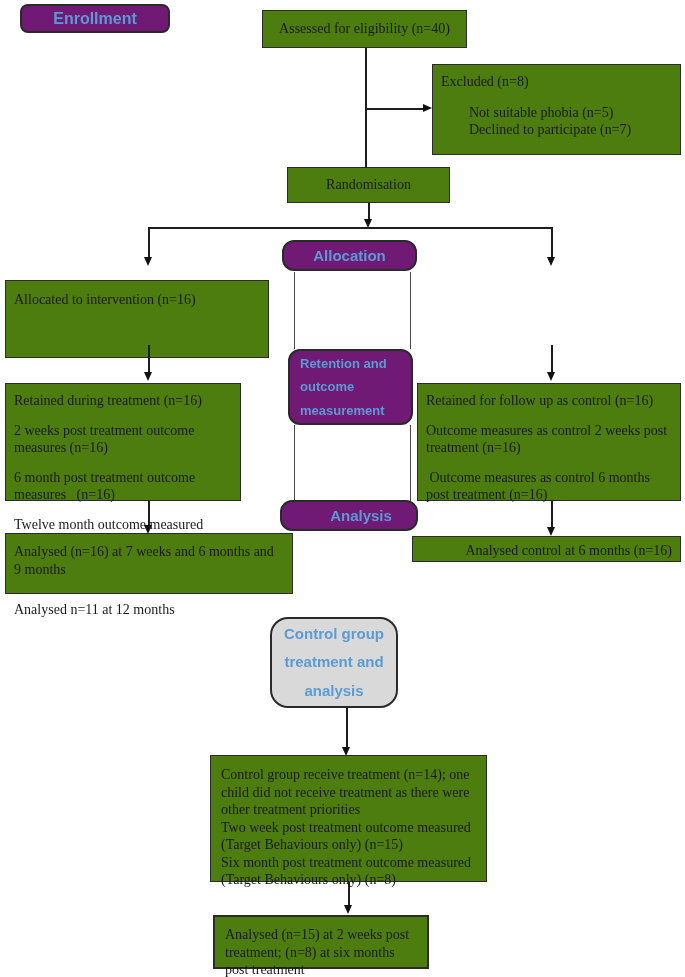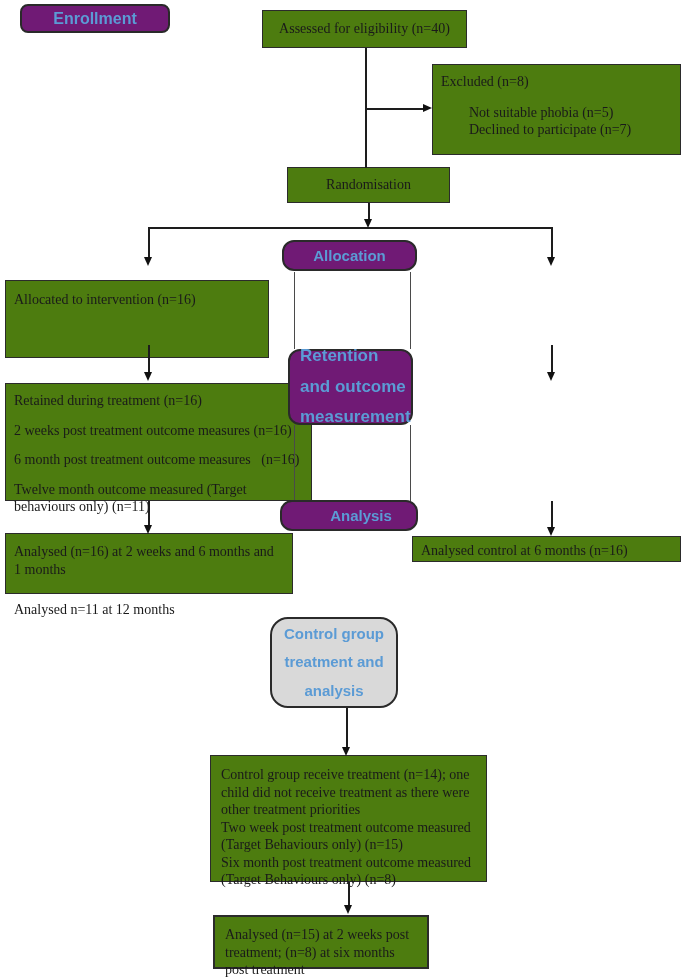--- a/index.html
+++ b/index.html
@@ -38,29 +38,29 @@
   #enrollment{left:20px;top:4px;width:150px;height:29px;font-size:16px;border-radius:8px;}
   #assessed{left:262px;top:10px;width:205px;height:38px;}
   #excluded{left:432px;top:64px;width:249px;height:91px;padding:8px 8px;}
   #excluded .indent{margin-left:28px;margin-top:13px;}
   #excluded .indent p{margin:0;}
   #randomisation{left:287px;top:167px;width:163px;height:36px;}
   #allocation{left:282px;top:240px;width:135px;height:31px;font-size:15px;}
   #alloc-left{left:5px;top:267px;width:264px;height:78px;padding:10px 8px;margin-top:13px;}
   #alloc-left p + p{margin-top:14px;}
   #alloc-right{left:417px;top:267px;width:264px;height:78px;padding:10px 8px;}
-  #retention{left:288px;top:349px;width:125px;height:76px;font-size:17px;justify-content:flex-start;text-align:left;padding-left:10px;line-height:1.8;}
-  #retain-left{left:5px;top:383px;width:307px;height:118px;padding:8px;}
+  #retention{left:288px;top:349px;width:125px;height:76px;font-size:13px;justify-content:flex-start;text-align:left;padding-left:10px;line-height:1.8;}
+  #retain-left{left:5px;top:383px;width:236px;height:118px;padding:8px;}
   #retain-left p + p{margin-top:12px;}
   #retain-right{left:417px;top:383px;width:264px;height:118px;padding:8px;}
   #retain-right p + p{margin-top:12px;}
   #analysis{left:280px;top:500px;width:138px;height:31px;font-size:15px;padding-left:24px;}
   #analysed-left{left:5px;top:533px;width:288px;height:61px;padding:9px 8px;}
   #analysed-left p + p{margin-top:23px;}
-  #analysed-right{left:412px;top:536px;width:269px;height:26px;padding:5px 8px;}
+  #analysed-right{left:412px;top:536px;width:269px;height:26px;padding:5px 8px;text-align:right;}
   #control-label{left:270px;top:617px;width:128px;height:91px;font-size:15px;line-height:1.9;border-radius:18px;}
   #control-treat{left:210px;top:755px;width:277px;height:127px;padding:10px;}
   #control-treat p + p{}
   #final-box{left:213px;top:915px;width:216px;height:54px;padding:9px 10px;border-width:2px;}
 </style>
 </head>
 <body>
 
 <div class="canvas">
 
@@ -116,35 +116,40 @@
   <div class="label" id="retention">
     <span>Retention and outcome measurement</span>
   </div>
 
   <div class="box" id="retain-left">
     <p>Retained during treatment (n=16)</p>
     <p>2 weeks post treatment outcome measures (n=16)</p>
     <p>6 month post treatment outcome measures   (n=16)</p>
     <p>Twelve month outcome measured (Target behaviours only) (n=11)</p>
   </div>
+  <div class="box" id="retain-right">
+    <p>Retained for follow up as control (n=16)</p>
+    <p>Outcome measures as control 2 weeks post treatment (n=16)</p>
+    <p> Outcome measures as control 6 months post treatment (n=16)</p>
+  </div>
 
   <div class="rail" style="left:294px;top:425px;height:76px;"></div>
   <div class="rail" style="left:410px;top:425px;height:76px;"></div>
 
   <div class="vline" style="left:148px;top:501px;height:25px;"></div>
   <div class="ah-down" style="left:144px;top:525px;"></div>
   <div class="vline" style="left:551px;top:501px;height:27px;"></div>
   <div class="ah-down" style="left:547px;top:527px;"></div>
 
   <div class="label" id="analysis">
     <span>Analysis</span>
   </div>
 
   <div class="box" id="analysed-left">
-    <p>Analysed (n=16) at 2 weeks and 6 months and 1 months</p>
+    <p>Analysed (n=16) at 7 weeks and 6 months and 9 months</p>
     <p>Analysed n=11 at 12 months</p>
   </div>
   <div class="box" id="analysed-right">
     <p>Analysed control at 6 months (n=16)</p>
   </div>
 
   <div class="label grey" id="control-label">
     <span>Control group treatment and analysis</span>
   </div>
 

